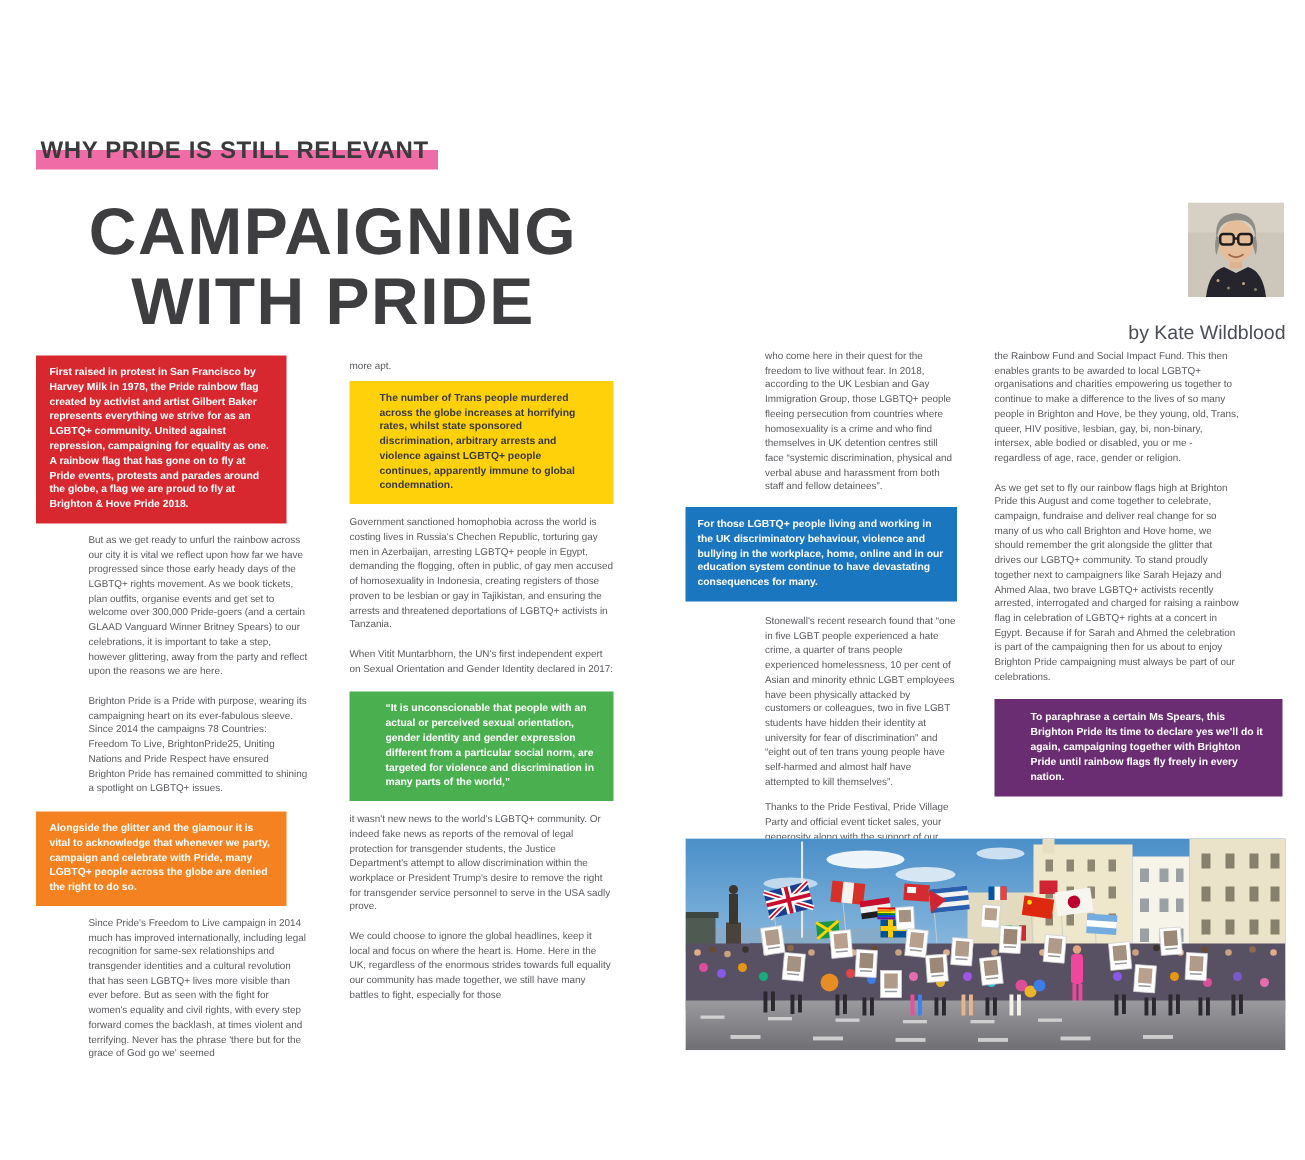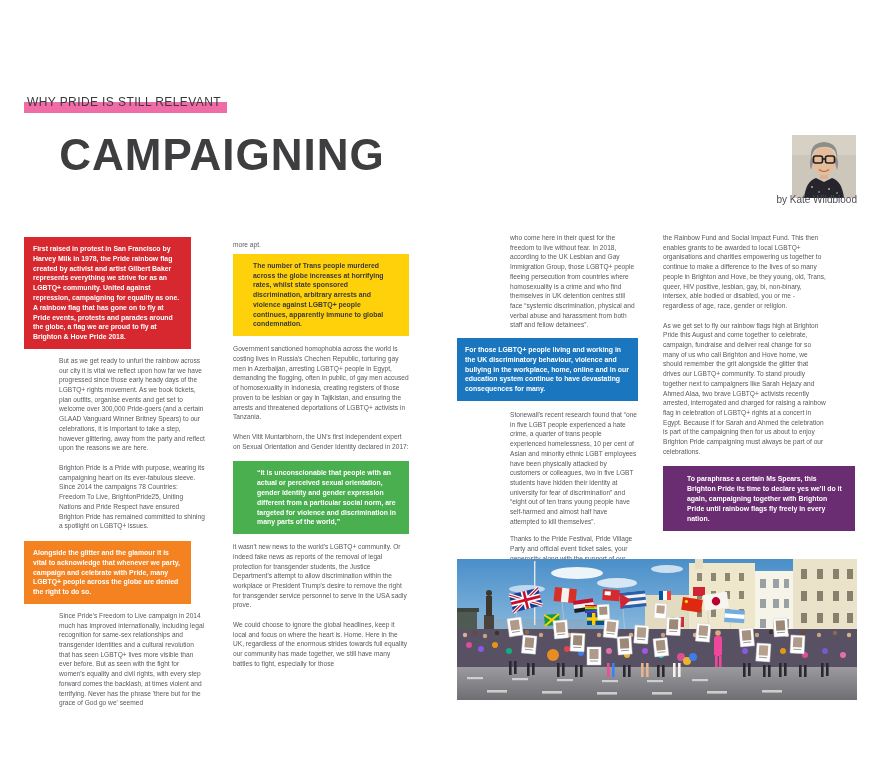--- a/index.html
+++ b/index.html
@@ -2,34 +2,34 @@
 <html><head>
 <meta charset="utf-8">
 <style>
   html,body{margin:0;padding:0;background:#ffffff;}
   body{width:870px;height:773px;position:relative;overflow:hidden;
        font-family:"Liberation Sans", sans-serif;}
 
   
   .kicker{position:absolute;left:24px;top:92px;}
   .kicker span{
-    font-size:12px;font-weight:normal;letter-spacing:.4px;color:#3a3a3c;
+    font-size:16px;font-weight:bold;letter-spacing:.4px;color:#3a3a3c;
     background:linear-gradient(to bottom, rgba(0,0,0,0) 38%, #ef6ca6 38%);
     padding:0 6px 4px 3px;white-space:nowrap;
   }
 
   
   .title{position:absolute;left:0;top:131px;width:444px;margin:0;
     text-align:center;font-weight:700;font-size:44px;line-height:47px;
     color:#3e3e40;letter-spacing:1px;}
 
   
   .author-photo{position:absolute;left:792px;top:135px;width:64px;height:63px;overflow:hidden;}
-  .byline{position:absolute;left:727px;top:194px;width:130px;text-align:right;
-    font-size:10px;color:#4b4e55;}
+  .byline{position:absolute;left:727px;top:214px;width:130px;text-align:right;
+    font-size:13px;color:#4b4e55;}
 
   
   .col{position:absolute;}
   .col .para{margin:0 0 10px 0;font-size:6.6px;line-height:9.7px;color:#595a5e;}
   .col .box{box-sizing:border-box;margin:0 0 7px 0;font-size:6.9px;font-weight:bold;line-height:9.8px;}
 
   .col1{left:24px;top:237px;width:182px;}
   .col1 .box{width:167px;padding:7px 9px;}
   .col1 .para{margin-left:35px;width:146px;}
 
@@ -61,21 +61,21 @@
 </style>
 </head>
 <body>
 
 <div class="page">
 
   <div class="kicker">
     <span>WHY PRIDE IS STILL RELEVANT</span>
   </div>
 
-  <h1 class="title"><span>CAMPAIGNING</span><br></h1>
+  <h1 class="title"><span>CAMPAIGNING</span><br><span>WITH PRIDE</span></h1>
 
   <div class="author-photo">
     <svg width="64" height="63" viewBox="0 0 64 63">
       <rect width="64" height="63" fill="#cdc6ba"></rect>
       <rect width="64" height="20" fill="#d6d0c5"></rect>
       <path d="M12,63 Q14,46 24,43 L32,47 L40,43 Q50,46 52,63 Z" fill="#26242c"></path>
       <circle cx="20" cy="52" r="1" fill="#c9a57b"></circle>
         <circle cx="27" cy="57" r="1" fill="#7a8a6a"></circle>
       <circle cx="37" cy="54" r="1" fill="#c9a57b"></circle>
         <circle cx="45" cy="58" r="1" fill="#7a8a6a"></circle>

